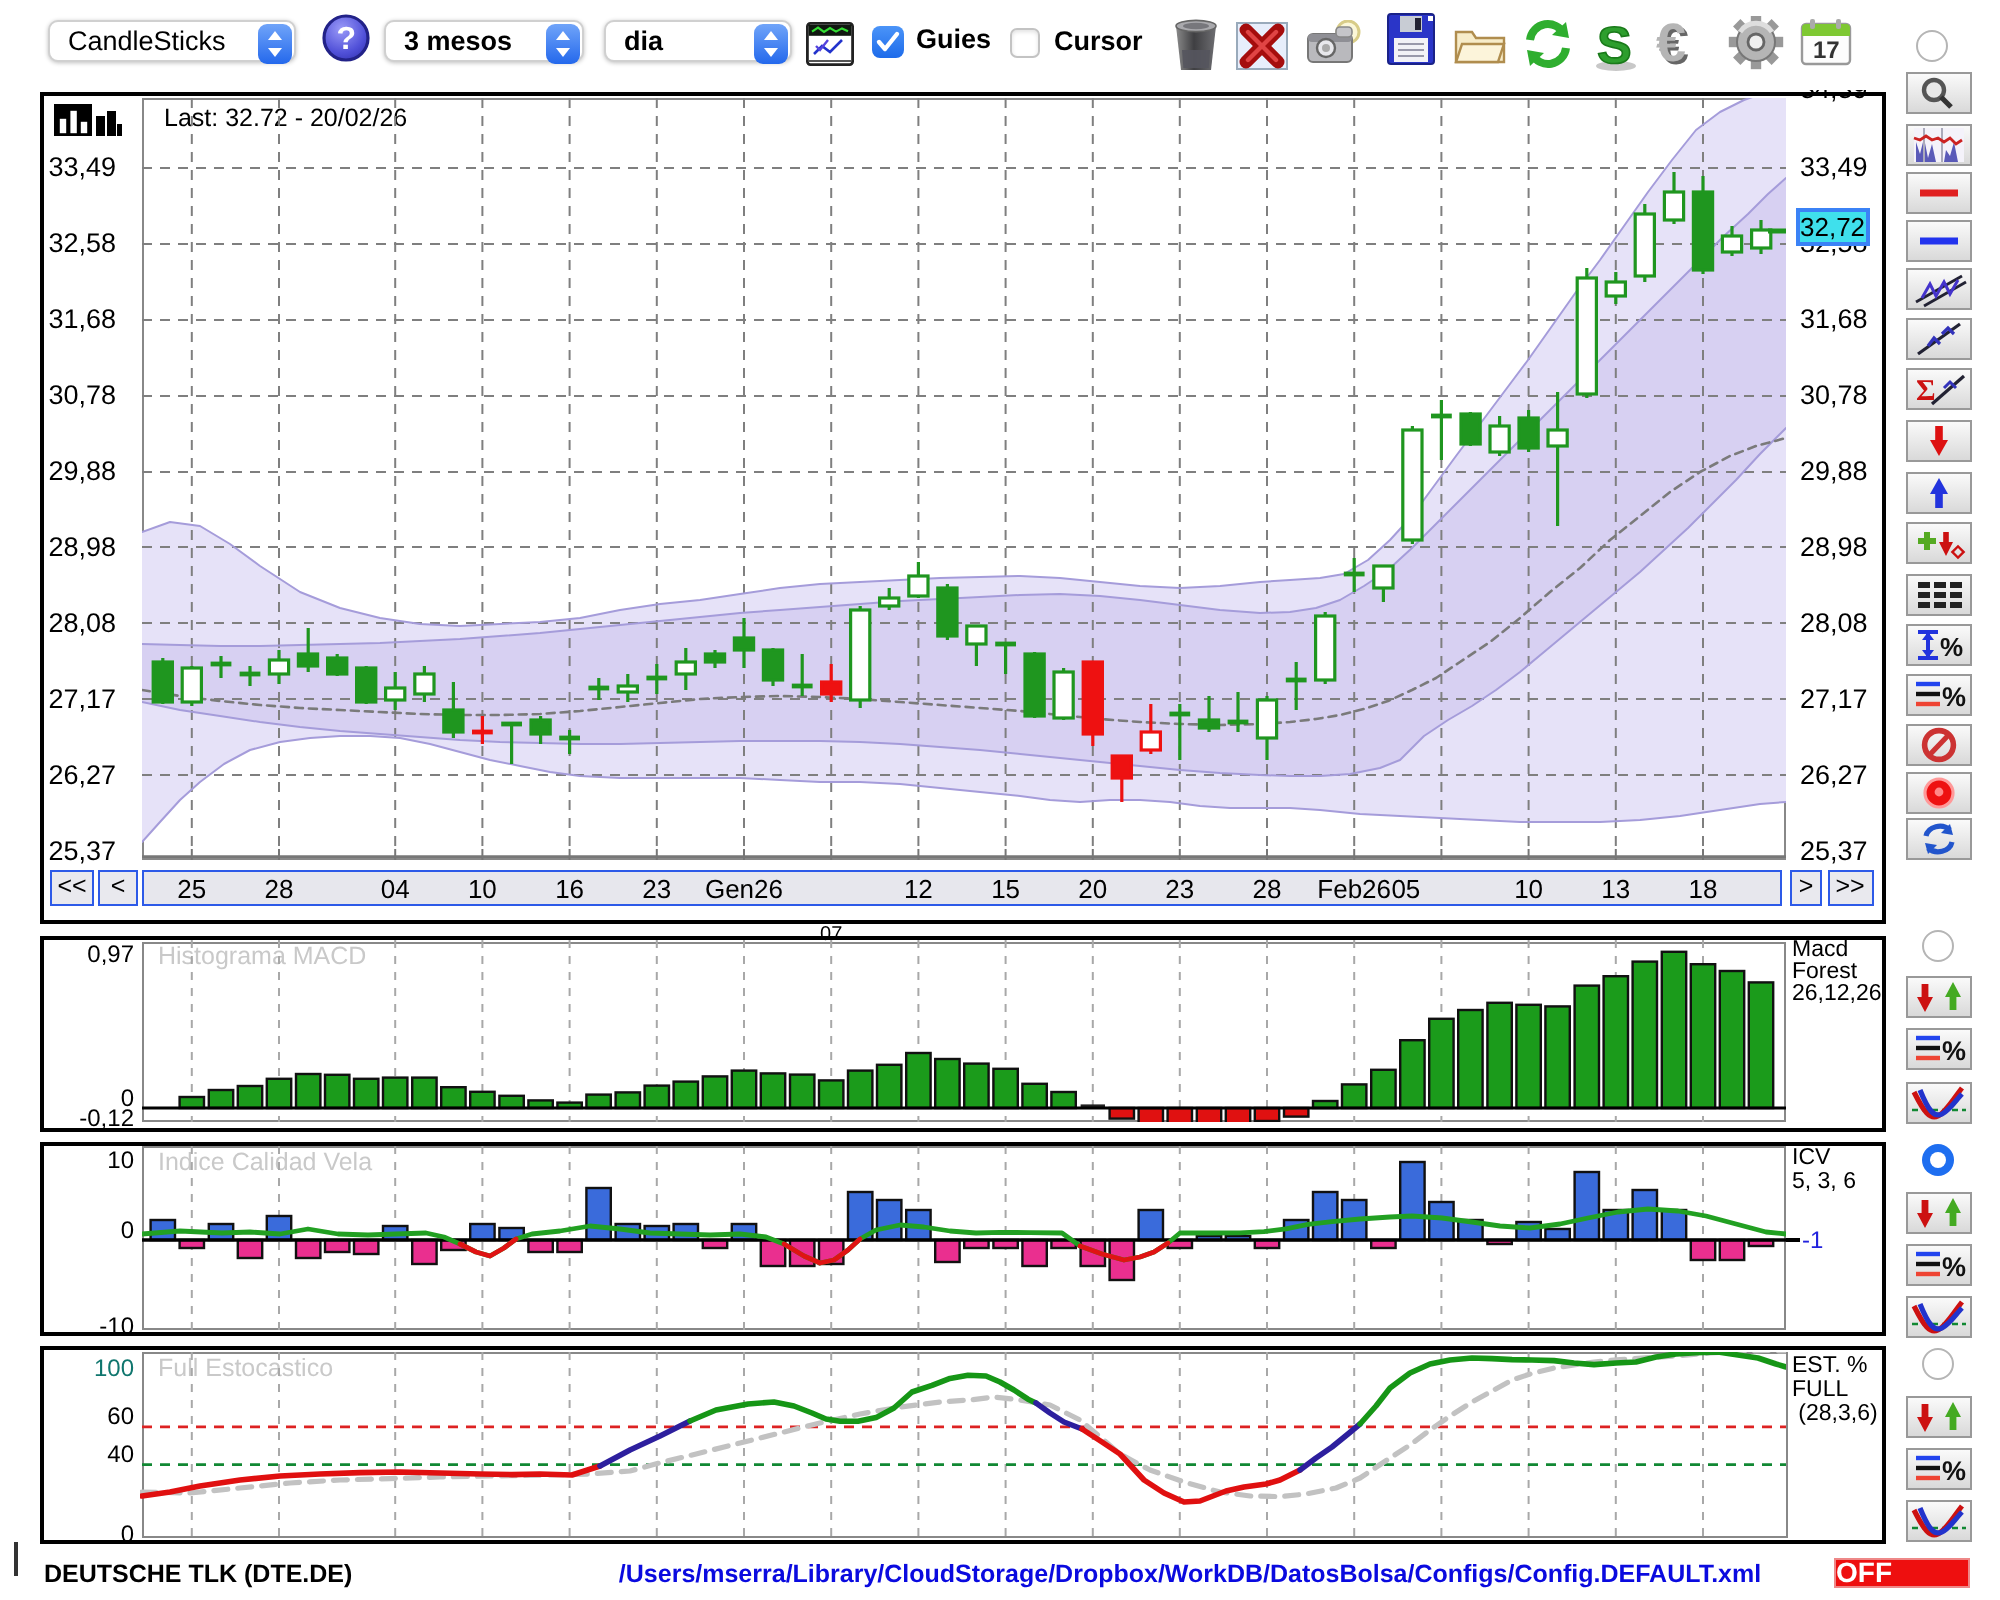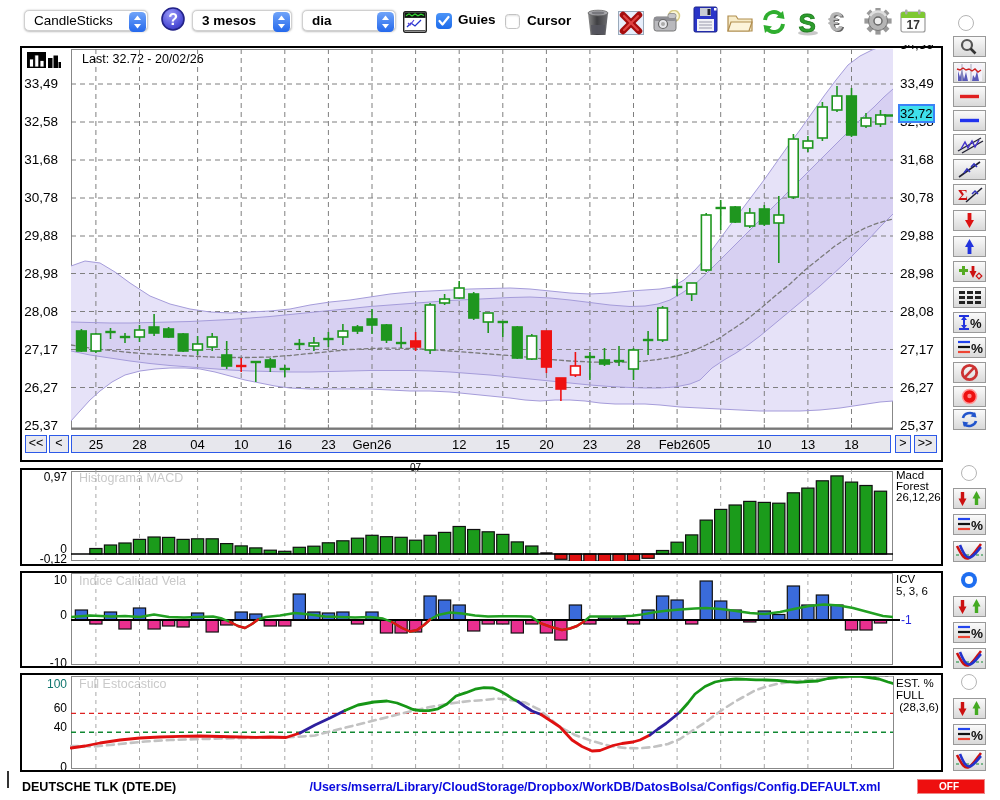--- a/index.html
+++ b/index.html
@@ -712,12 +712,12 @@
       <text x="17" y="15" font-size="13.5" font-weight="700" fill="#111">%</text>
     </svg></div>
 <div style="position:absolute;left:953px;top:749.5px;width:33px;height:21px;border:1px solid #999;background:linear-gradient(#fafafa,#d9d9d9)"><svg width="31" height="19" viewBox="0 0 31 19">
       <line x1="2" y1="13" x2="29" y2="13" stroke="#118833" stroke-width="1.2" stroke-dasharray="3,2"></line>
       <path d="M3 4 C8 14 11 18 15 16 C19 14 23 7 27 2" fill="none" stroke="#cc1111" stroke-width="2.6"></path>
       <path d="M6 3 C10 13 13 17 17 15 C21 13 24 8 27 5" fill="none" stroke="#2233cc" stroke-width="2.6"></path>
     </svg></div>
 <div style="position:absolute;left:22px;top:779.5px;font-size:12.5px;font-weight:700">DEUTSCHE TLK (DTE.DE)</div>
 <div style="position:absolute;left:7px;top:771px;width:1.5px;height:17px;background:#333"></div>
 <div style="position:absolute;left:150px;top:779.5px;width:890px;text-align:center;font-size:12.5px;font-weight:700;color:#0a0adf;letter-spacing:0px">/Users/mserra/Library/CloudStorage/Dropbox/WorkDB/DatosBolsa/Configs/Config.DEFAULT.xml</div>
-<div style="position:absolute;left:917px;top:778.5px;width:68px;height:15px;background:#ee0f0f;border:1px solid #e88;color:#fff;font-size:10px;font-weight:700;padding-left:21px;line-height:13px">OFF</div>
+<div style="position:absolute;left:917px;top:778.5px;width:68px;height:15px;background:#ee0f0f;border:1px solid #e88;color:#fff;font-size:14px;font-weight:700;padding-left:0;line-height:13px">OFF</div>
 </body></html>

